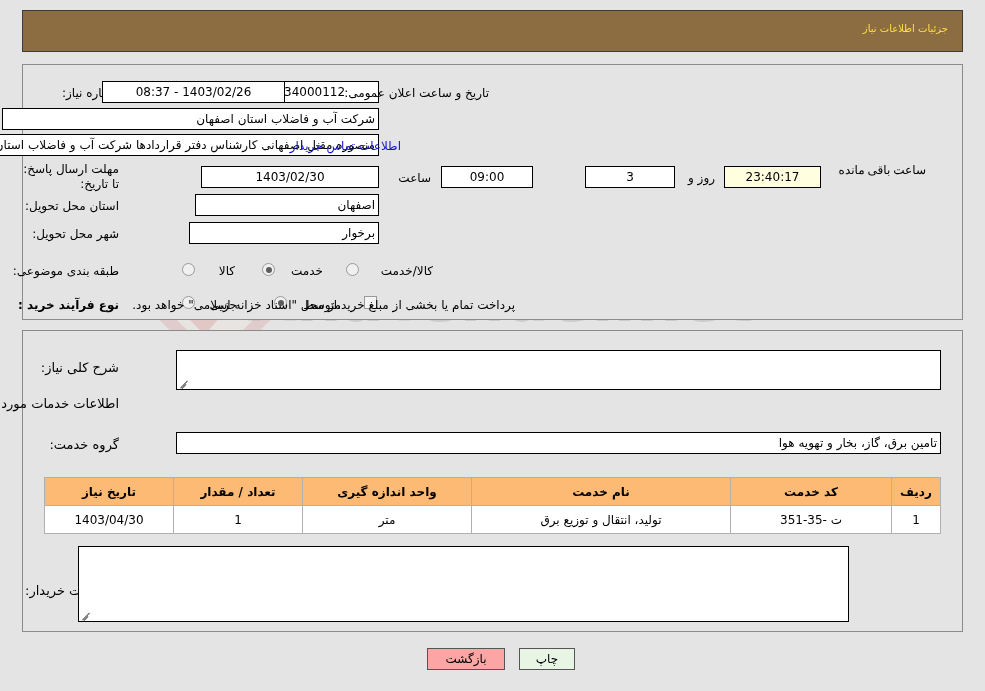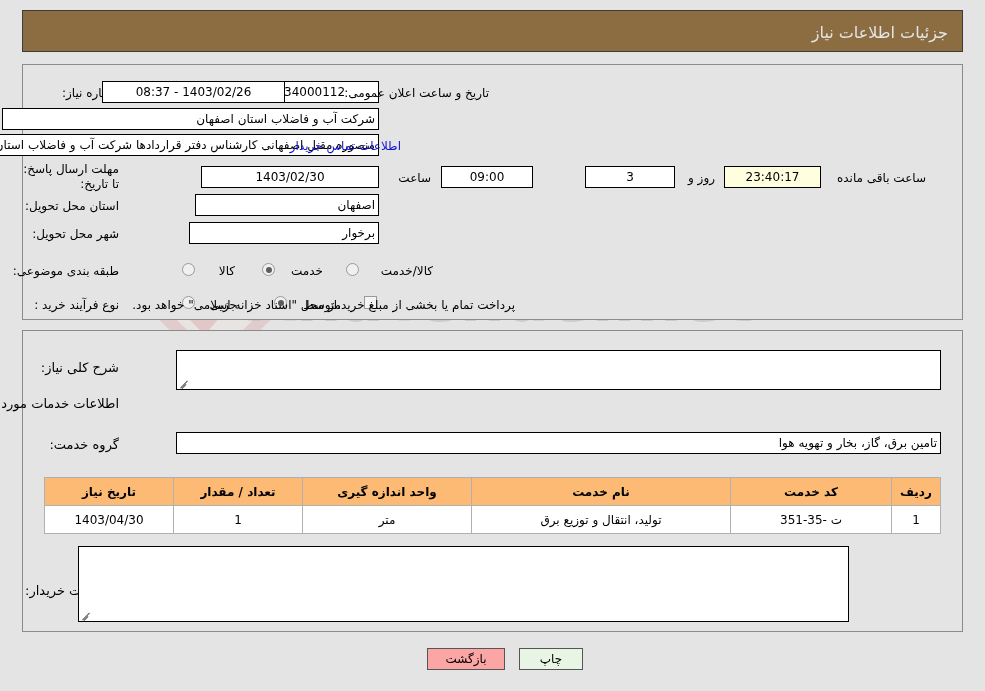--- a/index.html
+++ b/index.html
@@ -77,22 +77,22 @@
     height: 42px;
     background: #8c6d42;
     border: 1px solid #3c3c3c;
     box-sizing: border-box;
     z-index: 10;
   }
   .page-header .title {
     position: absolute;
     right: 14px;
     top: 12px;
-    color: #e5e5e5;
-    font-size: 16px;
+    color: #fde047;
+    font-size: 10px;
     letter-spacing: 0.3px;
   }
 
   
   .panel {
     position: absolute;
     background: #e4e4e4;
     border: 1px solid #8b8b8b;
     box-sizing: border-box;
     z-index: 8;
@@ -246,21 +246,21 @@
     box-sizing: border-box;
     font-size: 12px;
     font-family: "DejaVu Sans", "Liberation Sans", sans-serif;
     text-align: center;
     line-height: 20px;
     height: 22px;
     cursor: pointer;
     color: #000;
     z-index: 12;
   }
-  #btn-print  { left: 519px; top: 648px; width: 64px; background: #e8f5e4; }
+  #btn-print  { left: 519px; top: 648px; width: 56px; background: #e8f5e4; }
   #btn-back   { left: 427px; top: 648px; width: 78px; background: #fca5a5; }
 </style>
 </head>
 <body>
 
 <div class="page-header">
   <div class="title">جزئیات اطلاعات نیاز</div>
 </div>
 
 <div class="panel" id="panel-top"></div>
@@ -278,40 +278,40 @@
 <div class="fld" style="right:606px; top:134px; width:412px;">منصوره مقبل اصفهانی کارشناس دفتر قراردادها شرکت آب و فاضلاب استان اصفهان</div>
 <div class="link" style="right:584px; top:139px;">اطلاعات تماس خریدار</div>
 
 <div class="lbl wrap" style="right:866px; top:162px; width:100px; text-align:right;">مهلت ارسال پاسخ: تا تاریخ:</div>
 <div class="fld center" style="right:606px; top:166px; width:178px;">1403/02/30</div>
 <div class="lbl" style="right:554px; top:171px;">ساعت</div>
 <div class="fld center" style="right:452px; top:166px; width:92px;">09:00</div>
 <div class="fld center" style="right:310px; top:166px; width:90px;">3</div>
 <div class="lbl" style="right:270px; top:171px;">روز و</div>
 <div class="fld timer" style="right:164px; top:166px; width:97px;">23:40:17</div>
-<div class="lbl" style="right:59px; top:171px;">ساعت باقی مانده</div>
+<div class="lbl" style="right:59px; top:163px;font-family:Liberation Serif, serif;">ساعت باقی مانده</div>
 
 <div class="lbl" style="right:866px; top:199px;">استان محل تحویل:</div>
 <div class="fld" style="right:606px; top:194px; width:184px;">اصفهان</div>
 
 <div class="lbl" style="right:866px; top:227px;">شهر محل تحویل:</div>
 <div class="fld" style="right:606px; top:222px; width:190px;">برخوار</div>
 
 <div class="lbl" style="right:866px; top:264px;">طبقه بندی موضوعی:</div>
 
 <div class="radio" id="cat-r0" style="right:790px; top:263px;"></div>
 <div class="lbl" style="right:750px; top:264px;">کالا</div>
 
 <div class="radio on" id="cat-r1" style="right:710px; top:263px;"></div>
 <div class="lbl" style="right:662px; top:264px;">خدمت</div>
 
 <div class="radio" id="cat-r2" style="right:626px; top:263px;"></div>
 <div class="lbl" style="right:552px; top:264px;">کالا/خدمت</div>
 
-<div class="lbl" style="right:866px; top:298px;">نوع فرآیند خرید :</div>
+<div class="lbl" style="right:866px; top:298px;font-weight:bold;">نوع فرآیند خرید :</div>
 
 <div class="radio" id="prc-r0" style="right:790px; top:296px;"></div>
 <div class="lbl" style="right:748px; top:298px;">جزیی</div>
 
 <div class="radio on" id="prc-r1" style="right:698px; top:296px;"></div>
 <div class="lbl" style="right:644px; top:298px;">متوسط</div>
 
 <div class="cbx" id="treasury-cbx" style="right:608px; top:296px;"></div>
 <div class="lbl" style="right:470px; top:298px; left:122px; text-align:right;">پرداخت تمام یا بخشی از مبلغ خرید،از محل "اسناد خزانه اسلامی" خواهد بود.</div>
 

